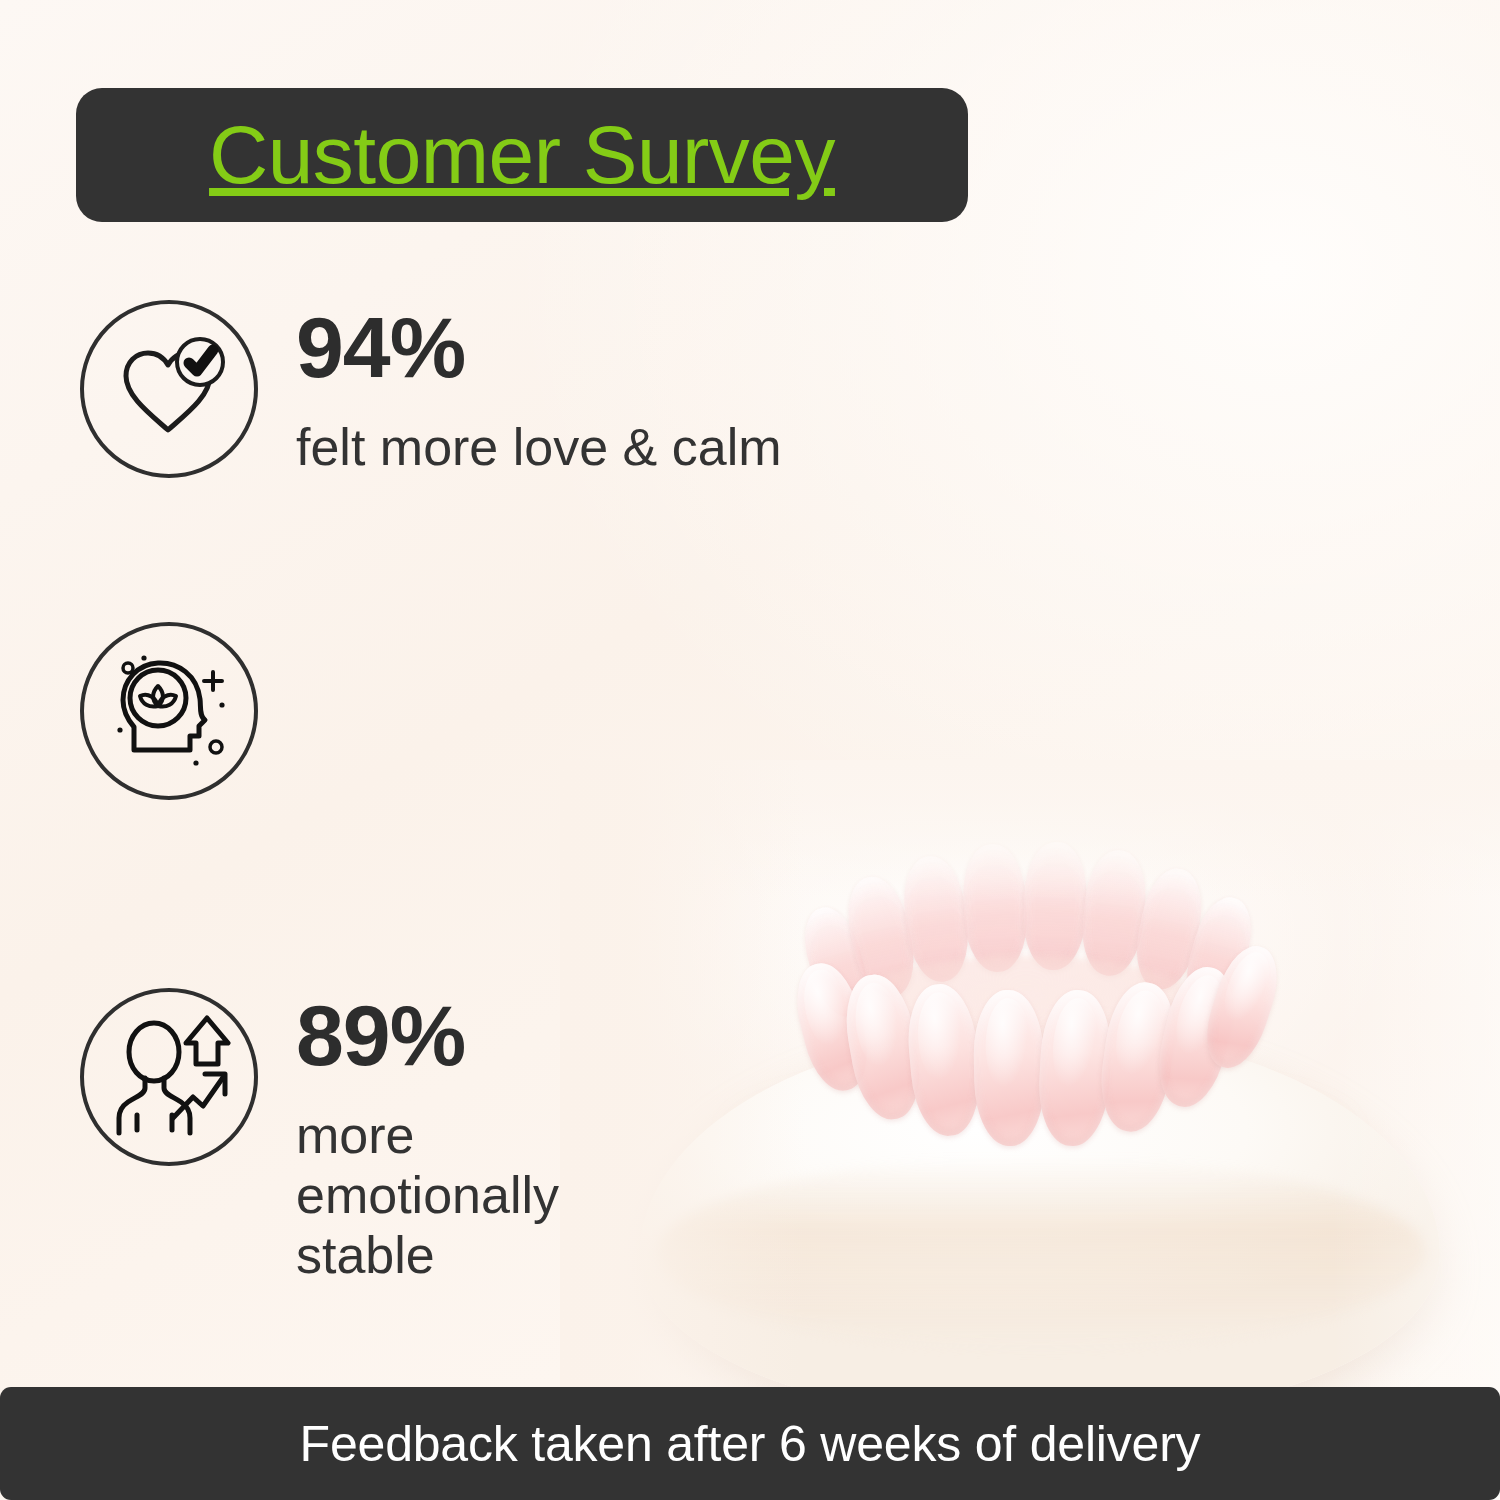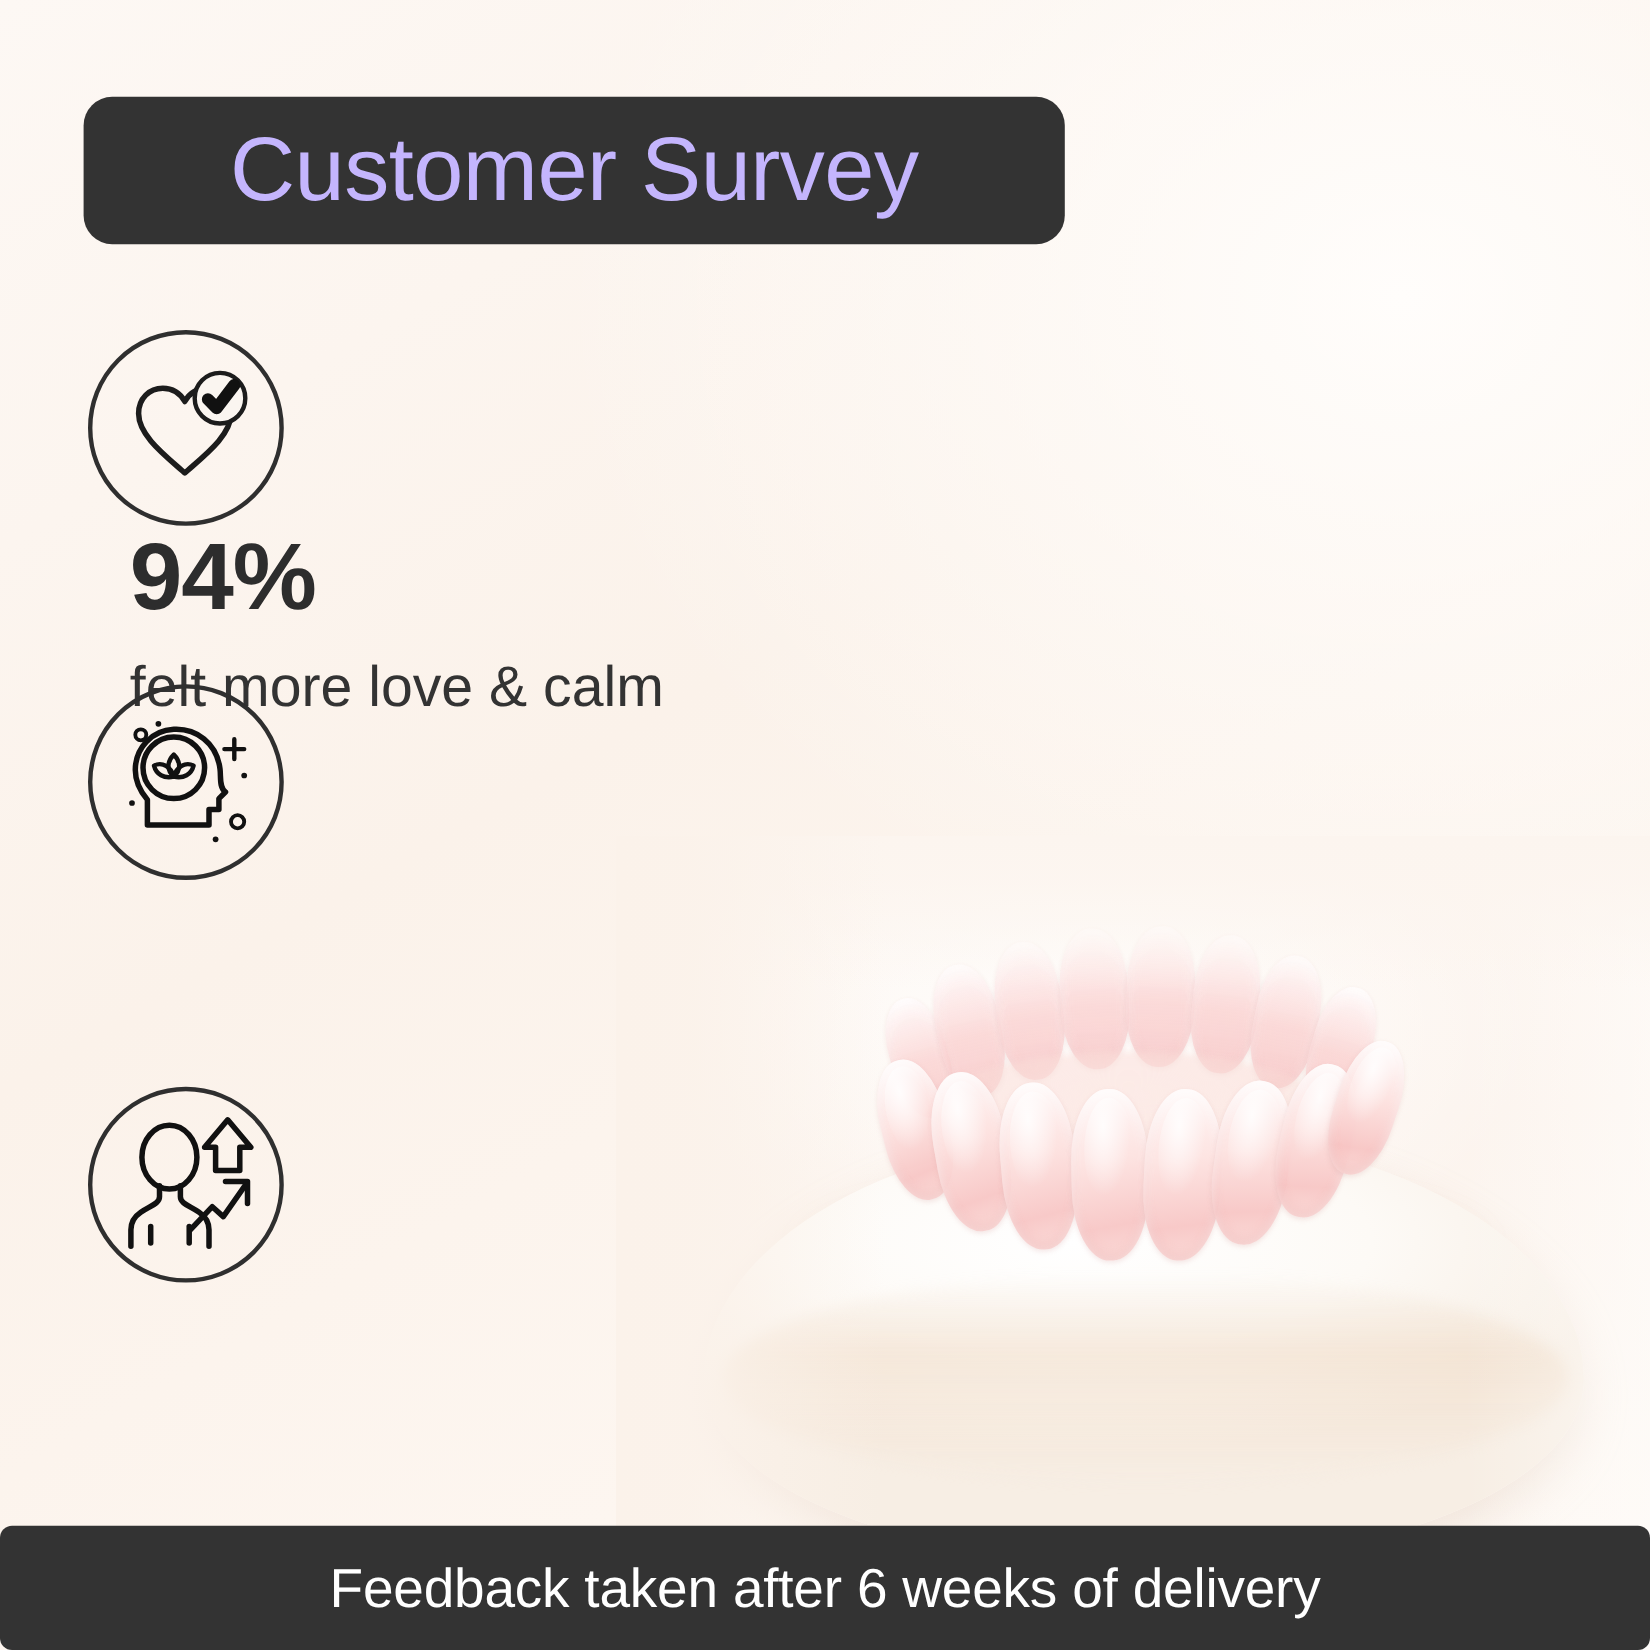--- a/index.html
+++ b/index.html
@@ -135,36 +135,37 @@
     top: 88px;
     width: 892px;
     height: 134px;
     background: #333333;
     border-radius: 26px;
     display: flex;
     align-items: center;
     justify-content: center;
   }
   #title-badge .title-text {
-    color: #c4b5fd;
+    color: #84cc16;
     font-size: 82px;
     font-weight: 400;
     letter-spacing: -0.5px;
     line-height: 1;
     white-space: nowrap;
+    text-decoration: underline;
   }
 
   
   .stat-row {
     position: absolute;
     left: 80px;
     display: flex;
     align-items: flex-start;
   }
-  #stat-0 { top: 300px; flex-direction: column; }
+  #stat-0 { top: 300px; }
   #stat-1 { top: 622px; }
   #stat-2 { top: 988px; }
 
   .stat-icon-circle {
     width: 178px;
     height: 178px;
     border-radius: 50%;
     border: 4px solid #2f2f2f;
     box-sizing: border-box;
     flex: 0 0 178px;
@@ -314,19 +315,25 @@
         <ellipse cx="50" cy="40" rx="25" ry="29" stroke="#111111" stroke-width="5" fill="none"></ellipse>
         <path d="M41 66 L41 76 C41 82 33 84 24 90 C18 94 15 99 15 106 L15 121" stroke="#111111" stroke-width="5" stroke-linecap="round" fill="none"></path>
         <path d="M60 66 L60 76 C60 82 68 84 77 90 C83 94 86 99 86 106 L86 121" stroke="#111111" stroke-width="5" stroke-linecap="round" fill="none"></path>
         <path d="M33 103 L33 118" stroke="#111111" stroke-width="5" stroke-linecap="round"></path>
         <path d="M68 103 L68 118" stroke="#111111" stroke-width="5" stroke-linecap="round"></path>
         <path d="M103 6 L124 31 L114 31 L114 52 L92 52 L92 31 L82 31 Z" stroke="#111111" stroke-width="5" stroke-linejoin="round" fill="none"></path>
         <path d="M69 106 L89 85 L99 94 L120 64" stroke="#111111" stroke-width="5" stroke-linecap="round" stroke-linejoin="round" fill="none"></path>
         <path d="M101 62 L121 62 L121 82" stroke="#111111" stroke-width="5" stroke-linecap="round" stroke-linejoin="round" fill="none"></path>
       </svg>
     </div>
+    <div class="stat-text">
+      <div class="stat-value">89%</div>
+      <div class="stat-label">more
+emotionally
+stable</div>
+    </div>
   </div>
 
   <div id="footer-bar">
     <span class="footer-text">Feedback taken after 6 weeks of delivery</span>
   </div>
 
 </div>
 
 </body></html>

